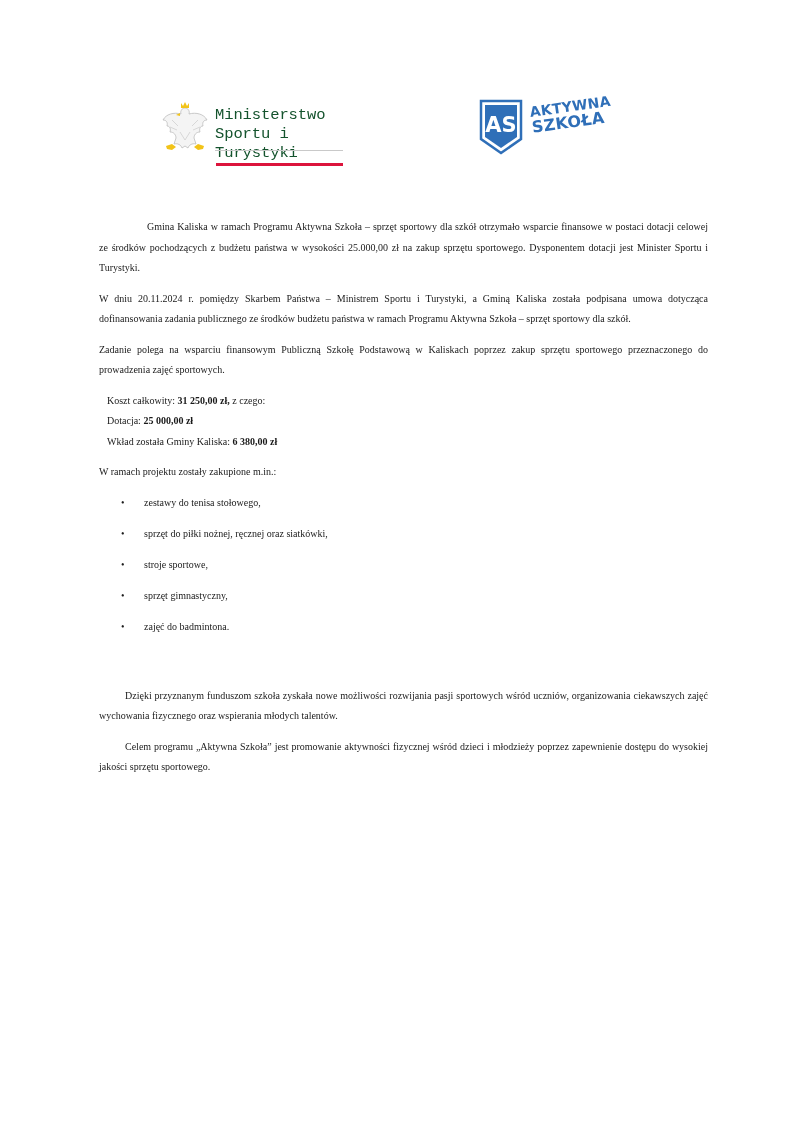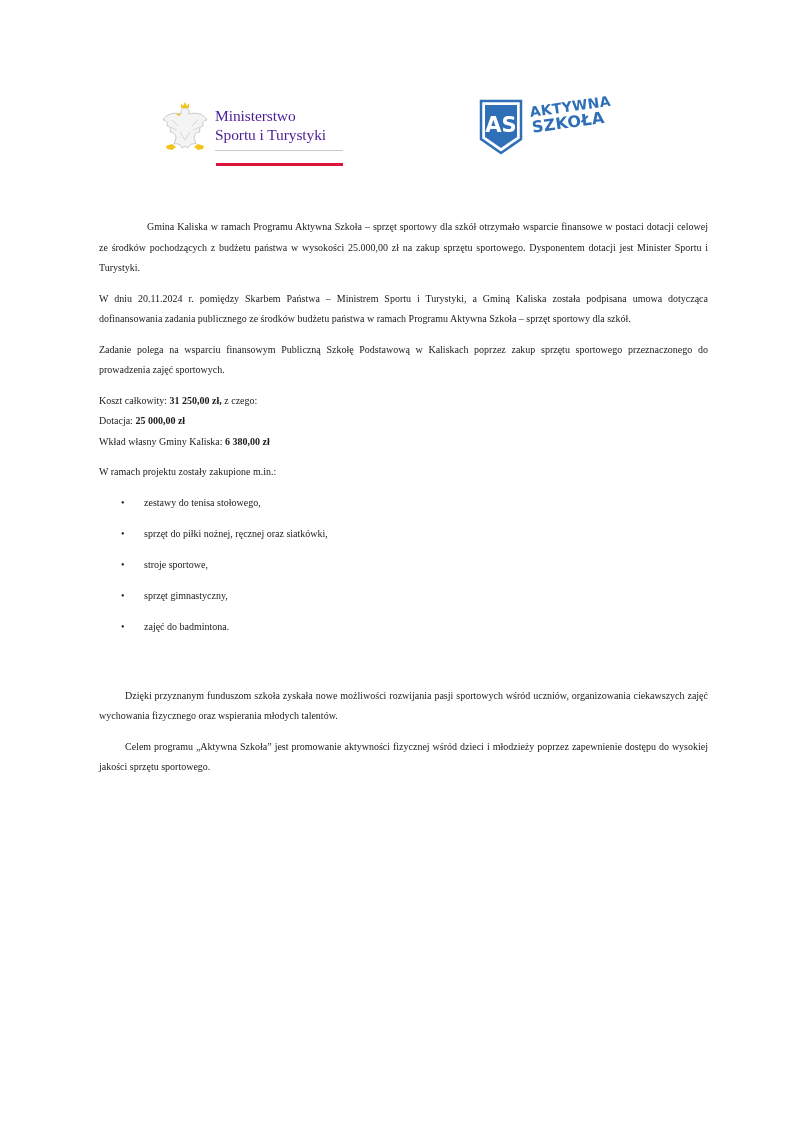--- a/index.html
+++ b/index.html
@@ -3,40 +3,40 @@
 <meta charset="utf-8">
 <style>
   html, body { margin: 0; padding: 0; background: #ffffff; }
   body { width: 800px; height: 1132px; position: relative; overflow: hidden;
          font-family: "Liberation Serif", serif; color: #1a1a1a; }
 
   .header { position: absolute; top: 95px; left: 0; width: 800px; height: 80px; }
   .ministry { position: absolute; left: 160px; top: 5px; width: 200px; height: 70px; }
   .eagle { position: absolute; left: 0; top: 0; width: 50px; height: 60px; }
   .ministry-name { position: absolute; left: 55px; top: 6px;
-                   font-family: Liberation Serif, serif; font-size: 15.5px;
-                   line-height: 19px; color: #4c1d95; letter-spacing: -0.1px; }
+                   font-family: Liberation Mono, monospace; font-size: 15.5px;
+                   line-height: 19px; color: #14532d; letter-spacing: -0.1px; }
   .ministry-rule-grey { position: absolute; left: 55px; top: 50px; width: 128px; height: 1px; background: #c9c9c9; }
   .ministry-rule-red { position: absolute; left: 56px; top: 63px; width: 127px; height: 3px; background: #dc143c; }
 
   .as-logo { position: absolute; left: 479px; top: 4px; width: 130px; height: 62px; padding-left: 24px; }
   .as-shield { position: absolute; left: 0; top: 0; width: 44px; height: 56px; }
   .as-text { position: absolute; left: 52px; top: 6px;
              font-family: "DejaVu Sans", sans-serif; font-weight: bold;
              font-size: 14px; line-height: 15px; color: #2f6fb8;
              transform: rotate(-8deg); transform-origin: left center; letter-spacing: 0.3px; }
   .as-text span { display: block; }
   .as-text .l2 { font-size: 16px; }
 
   .content { position: absolute; left: 99px; top: 217px; width: 609px;
              font-size: 10px; line-height: 20.5px; }
   .content p { margin: 0 0 10px 0; text-align: justify; }
   .indent { text-indent: 48px; }
   .indent-sm { text-indent: 26px; }
-  .cost { margin: 0 0 10px 0; }
+  .cost { margin: 0 0 10px 8px; }
   .cost div { line-height: 20.5px; }
   b { font-weight: bold; }
   ul.items { list-style: none; margin: 4px 0 0 0; padding: 0; }
   ul.items li { position: relative; padding-left: 45px; height: 31px; line-height: 20px; }
   ul.items li .bullet { position: absolute; left: 22px; top: 0; }
   .spacer { height: 38px; }
 </style>
 </head>
 <body>
 
@@ -72,21 +72,21 @@
 </div>
 
 <div class="content">
   <p class="indent">Gmina Kaliska w ramach Programu Aktywna Szkoła – sprzęt sportowy dla szkół otrzymało wsparcie finansowe w postaci dotacji celowej ze środków pochodzących z budżetu państwa w wysokości 25.000,00 zł na zakup sprzętu sportowego. Dysponentem dotacji jest Minister Sportu i Turystyki.</p>
   <p>W dniu 20.11.2024 r. pomiędzy Skarbem Państwa – Ministrem Sportu i Turystyki, a Gminą Kaliska została podpisana umowa dotycząca dofinansowania zadania publicznego ze środków budżetu państwa w ramach Programu Aktywna Szkoła – sprzęt sportowy dla szkół.</p>
   <p>Zadanie polega na wsparciu finansowym Publiczną Szkołę Podstawową w Kaliskach poprzez zakup sprzętu sportowego przeznaczonego do prowadzenia zajęć sportowych.</p>
 
   <div class="cost">
     <div><span>Koszt całkowity: </span><b>31 250,00 zł,</b><span> z czego:</span></div>
     <div><span>Dotacja: </span><b>25 000,00 zł</b></div>
-    <div><span>Wkład własny Gminy Kaliska: </span><b>6 380,00 zł</b></div>
+    <div><span>Wkład została Gminy Kaliska: </span><b>6 380,00 zł</b></div>
   </div>
 
   <p style="margin-bottom:10px">W ramach projektu zostały zakupione m.in.:</p>
 
   <ul class="items">
     <li><span class="bullet">•</span><span>zestawy do tenisa stołowego,</span></li>
     <li><span class="bullet">•</span><span>sprzęt do piłki nożnej, ręcznej oraz siatkówki,</span></li>
     <li><span class="bullet">•</span><span>stroje sportowe,</span></li>
     <li><span class="bullet">•</span><span>sprzęt gimnastyczny,</span></li>
     <li><span class="bullet">•</span><span>zajęć do badmintona.</span></li>

